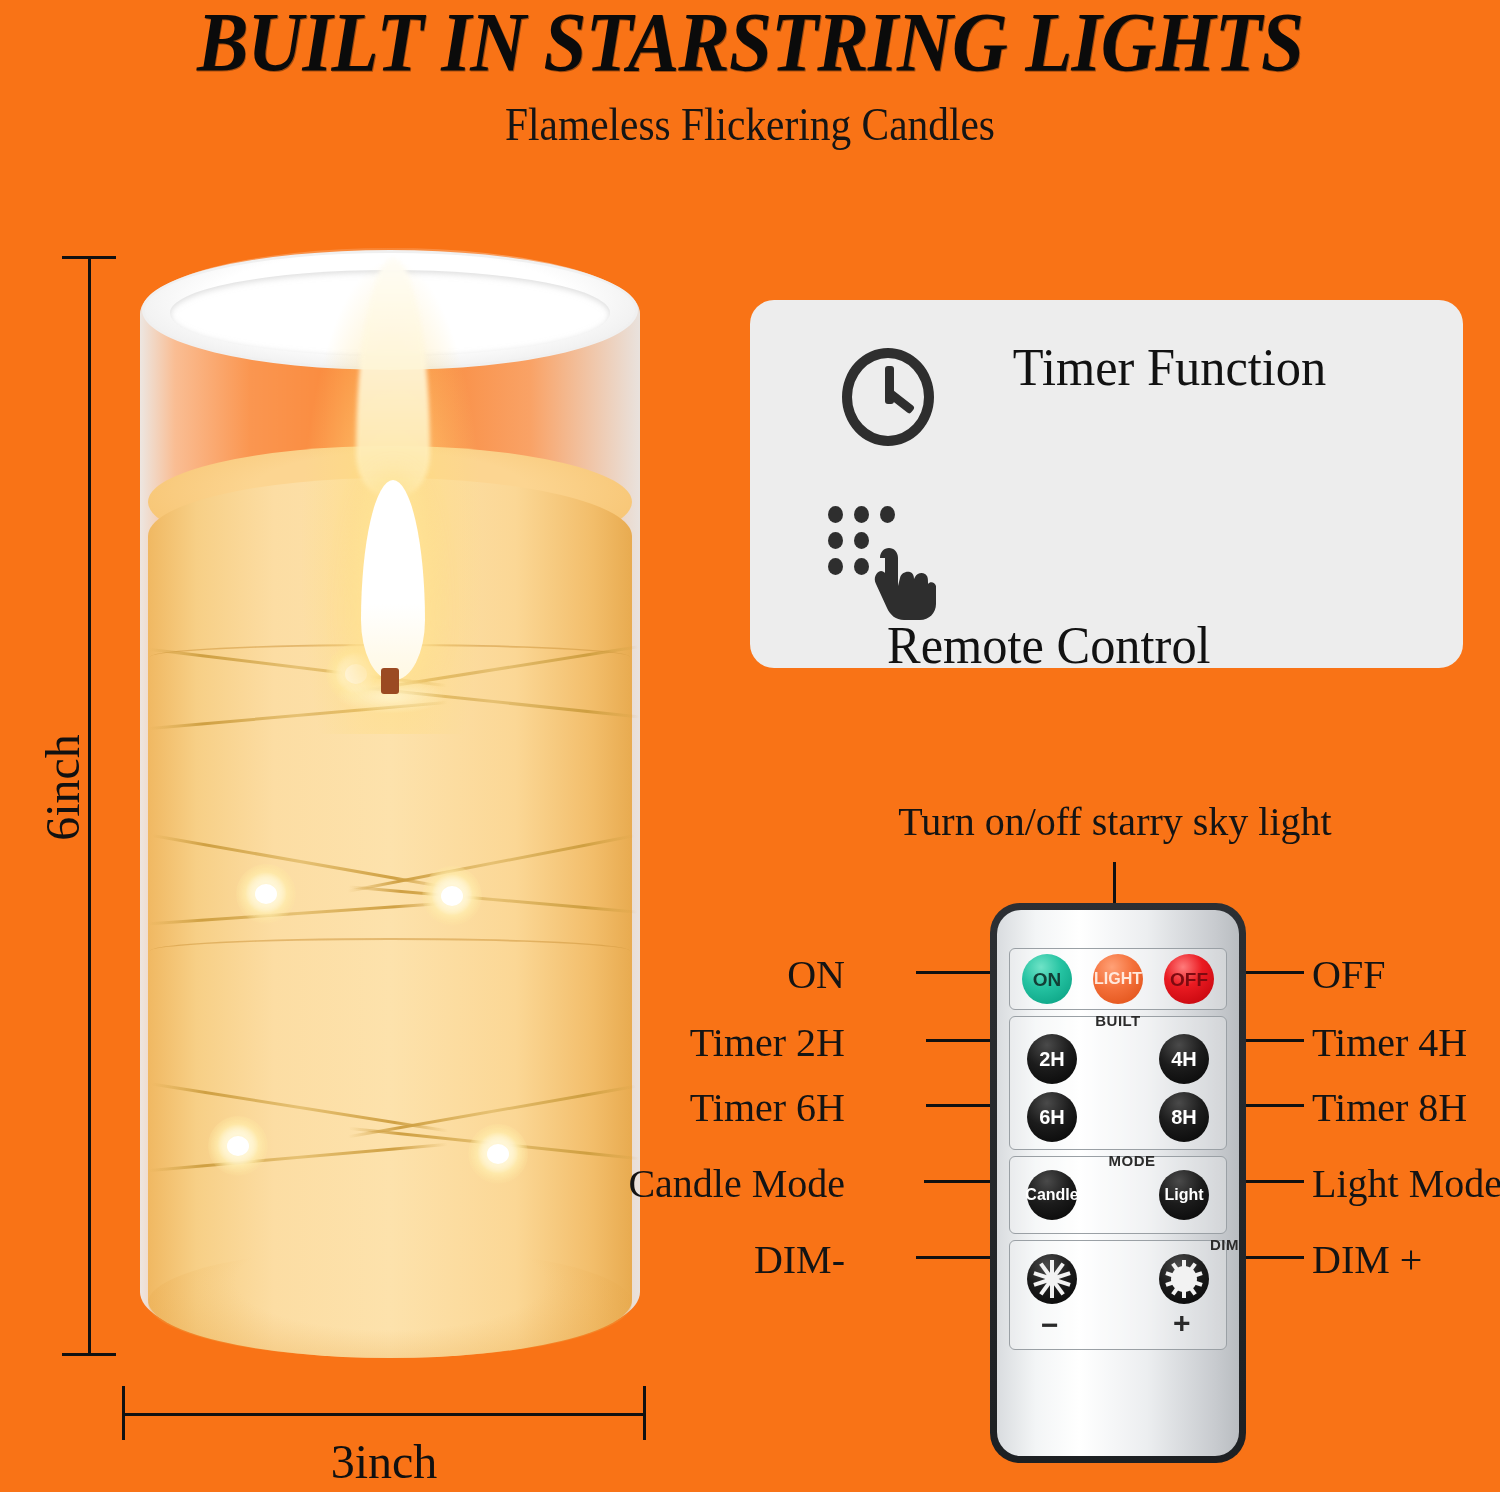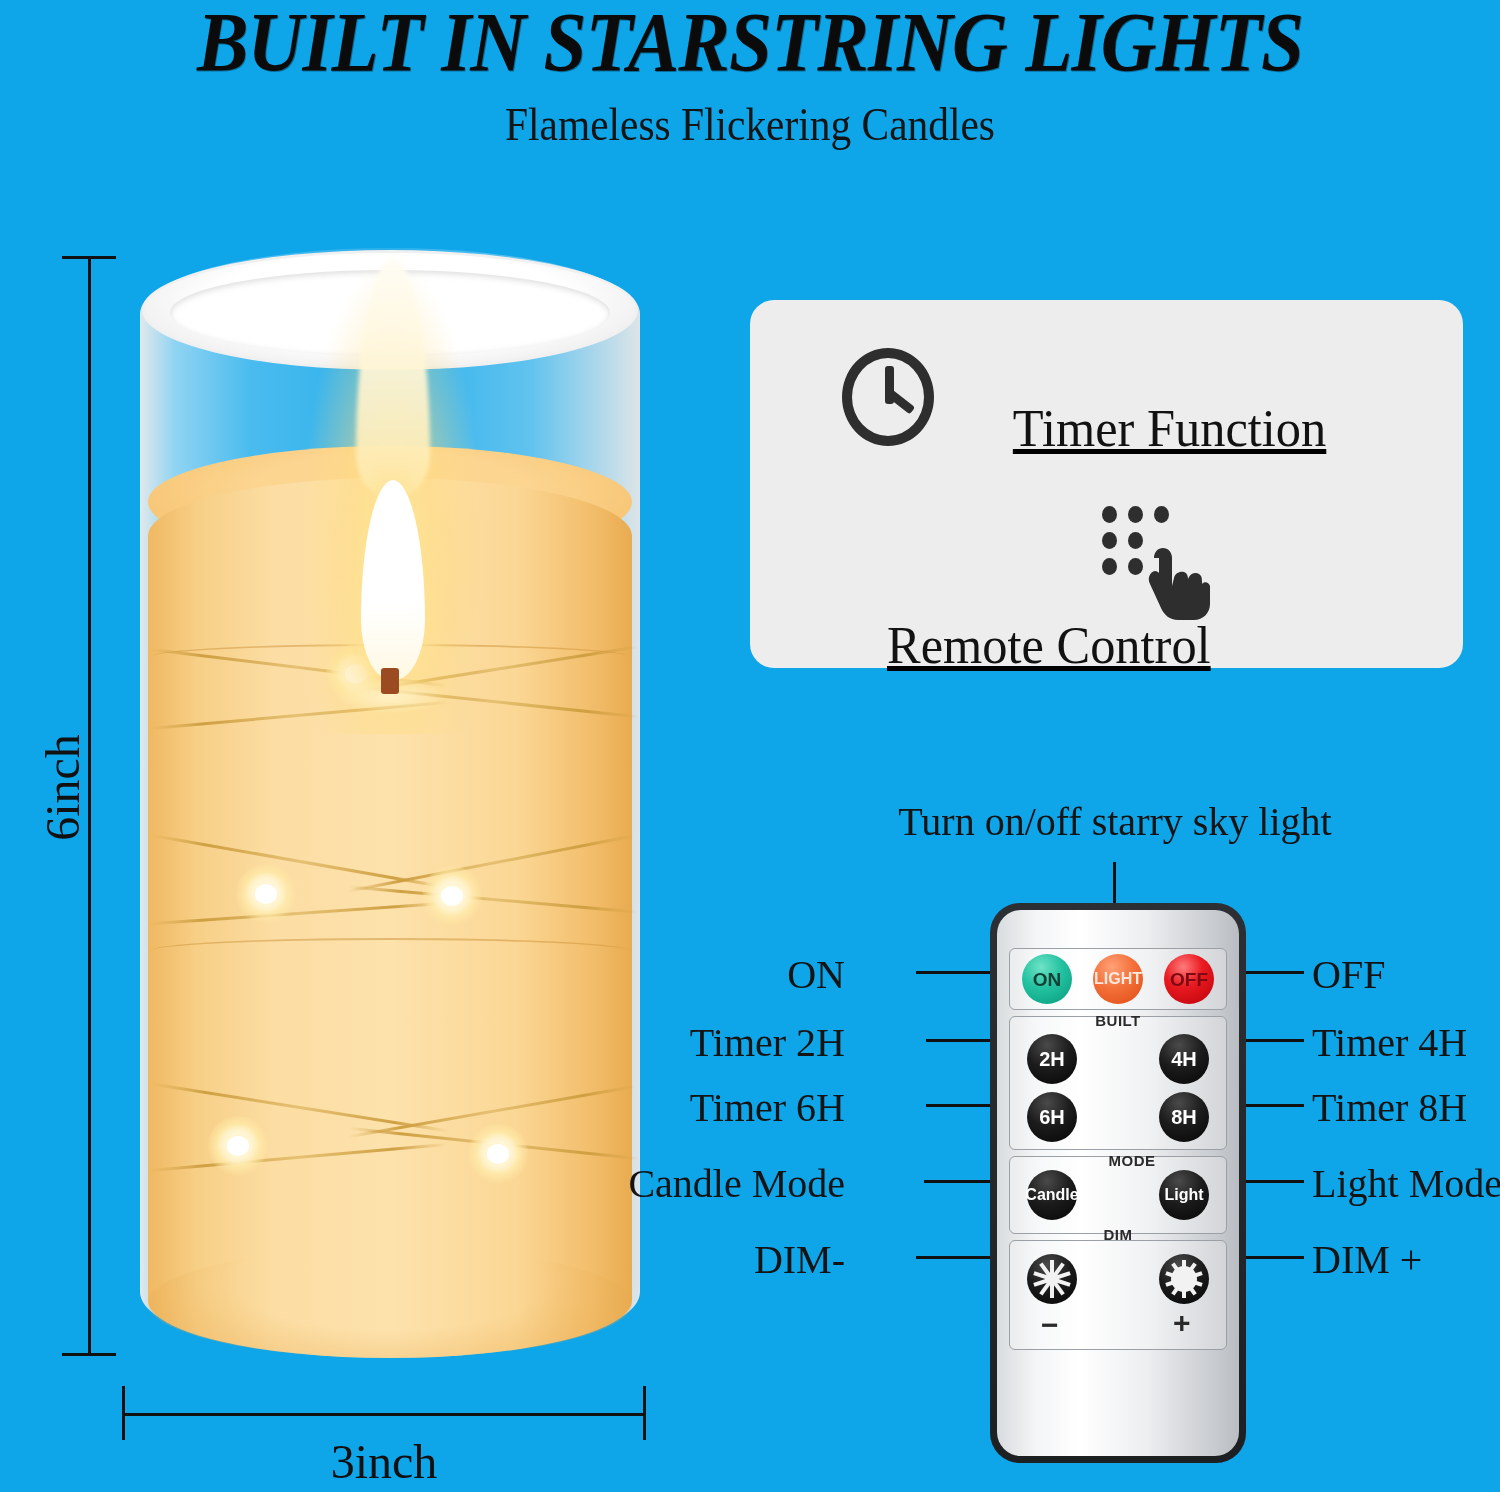--- a/index.html
+++ b/index.html
@@ -2,21 +2,21 @@
 <html><head>
 <meta charset="utf-8">
 <style>
   * { box-sizing: border-box; margin: 0; padding: 0; }
   html, body {
     width: 1500px; height: 1492px;
     background: #ffffff;
     font-family: "Liberation Serif", "DejaVu Serif", serif;
     overflow: hidden;
   }
-  .stage { position: relative; width: 1500px; height: 1492px; background: #0ea5e9; }
+  .stage { position: relative; width: 1500px; height: 1492px; background: #f97316; }
 
   
   .title {
     position: absolute; left: 0; top: -6px; width: 1500px;
     text-align: center;
     font-family: "Liberation Serif", "DejaVu Serif", serif;
     font-weight: 700; font-style: italic;
     font-size: 84px; letter-spacing: -1px;
     color: #0b0b0b;
     transform: scaleX(0.92);
@@ -30,21 +30,21 @@
     transform: scaleX(0.90);
     white-space: nowrap;
   }
 
   
   .feature-card {
     position: absolute; left: 750px; top: 300px;
     width: 713px; height: 368px;
     background: #ededed; border-radius: 24px;
   }
-  .feature-row { position: absolute; display: flex; align-items: flex-end; text-decoration: underline; }
+  .feature-row { position: absolute; display: flex; align-items: flex-start; }
   .feature-row.r1 { left: 78px; top: 38px; }
   .feature-row.r2 { left: 72px; top: 196px; flex-direction: column; }
   .feature-icon { width: 120px; height: 120px; position: relative; flex: 0 0 120px; }
   .feature-label {
     font-size: 52px; color: #121212; white-space: nowrap;
     margin-left: 60px; transform: scaleX(0.97);
   }
 
   
   .clock-ring {
@@ -404,21 +404,21 @@
       <div class="btn btn-dark btn-timer" style="left:162px; top:124px;">4H</div>
       <div class="btn btn-dark btn-timer" style="left:30px;  top:182px;">6H</div>
       <div class="btn btn-dark btn-timer" style="left:162px; top:182px;">8H</div>
 
       <div class="group" style="left:12px; top:246px; width:218px; height:78px;"></div>
       <div class="group-label" style="left:0; top:242px;padding-left:28px;">MODE</div>
       <div class="btn btn-dark btn-mode" style="left:30px;  top:260px;">Candle</div>
       <div class="btn btn-dark btn-mode" style="left:162px; top:260px;">Light</div>
 
       <div class="group" style="left:12px; top:330px; width:218px; height:110px;"></div>
-      <div class="group-label" style="left:0; top:316px;">DIM</div>
+      <div class="group-label" style="left:0; top:326px;text-align:right;">DIM</div>
 
       <div class="btn btn-dark btn-dim" style="left:30px; top:344px;">
         <span class="sun">
           <span class="sun-core" style="width:13px; height:13px;"></span>
           <span class="sun-ray" style="transform:translate(-50%,0) rotate(0deg)   translateY(-19px);"></span>
           <span class="sun-ray" style="transform:translate(-50%,0) rotate(36deg)  translateY(-19px);"></span>
           <span class="sun-ray" style="transform:translate(-50%,0) rotate(72deg)  translateY(-19px);"></span>
           <span class="sun-ray" style="transform:translate(-50%,0) rotate(108deg) translateY(-19px);"></span>
           <span class="sun-ray" style="transform:translate(-50%,0) rotate(144deg) translateY(-19px);"></span>
           <span class="sun-ray" style="transform:translate(-50%,0) rotate(180deg) translateY(-19px);"></span>

